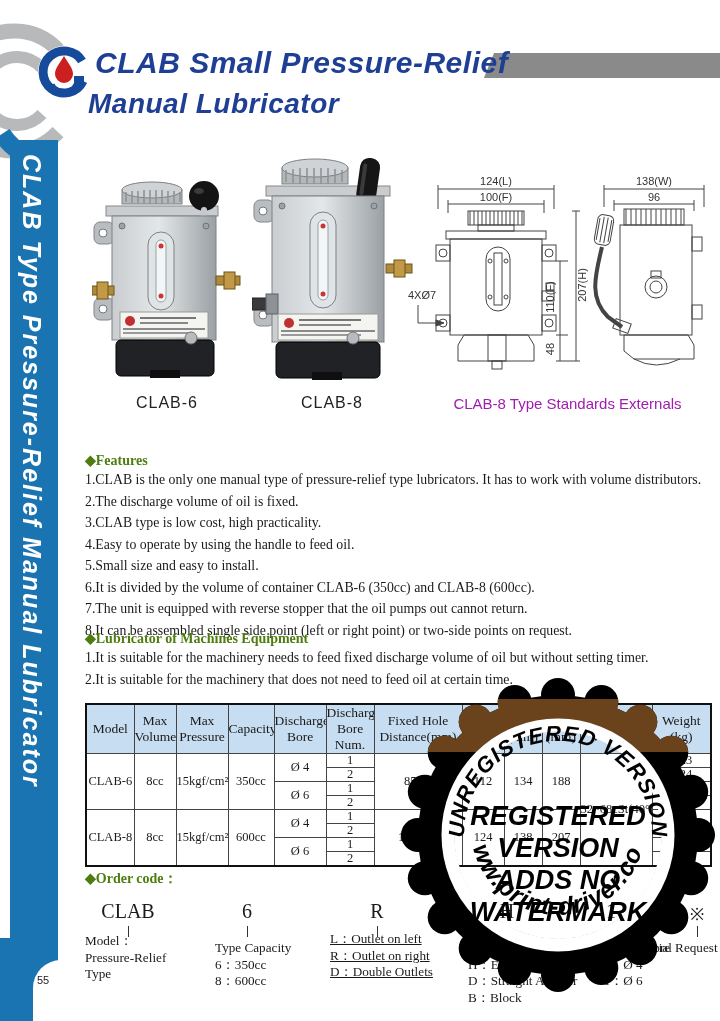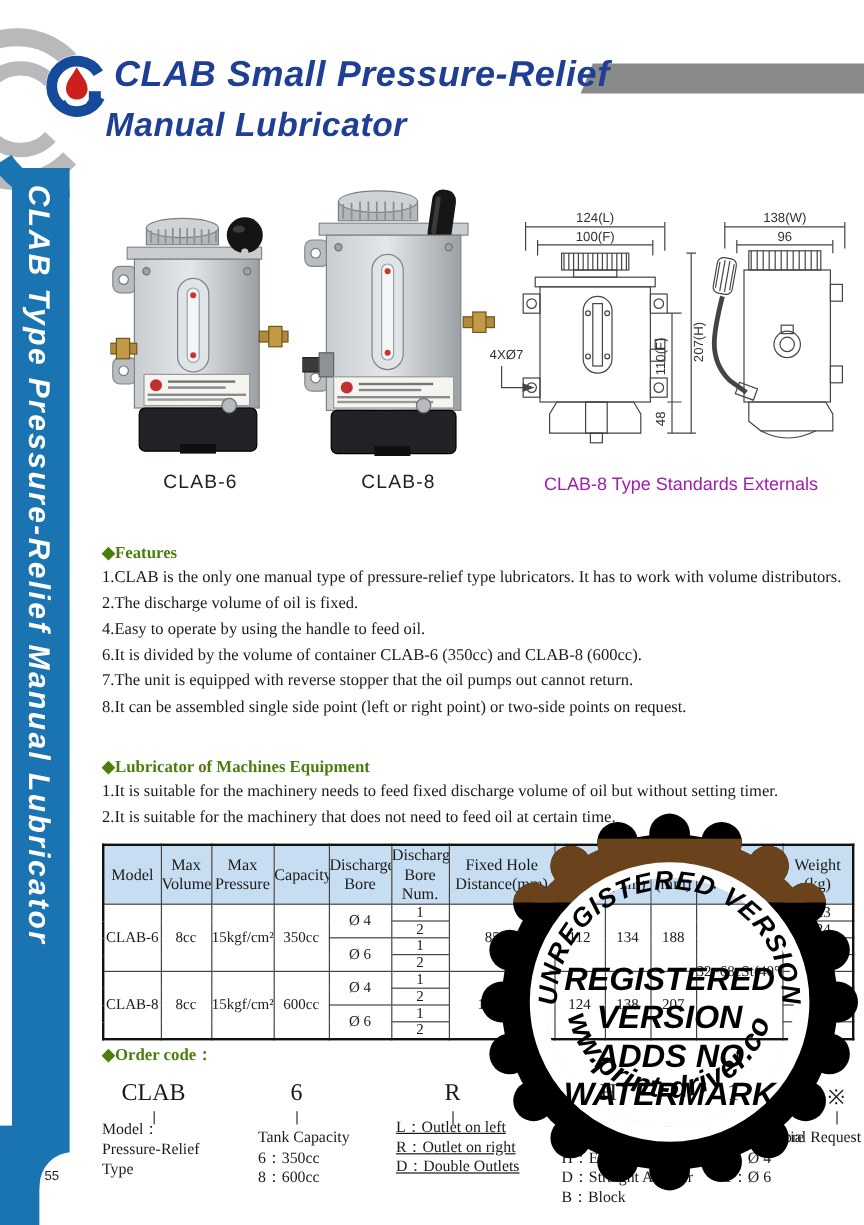--- a/index.html
+++ b/index.html
@@ -235,21 +235,23 @@
   </svg>
 
   <div class="abs photo-label" style="left:117px;top:394px;width:100px;">CLAB-6</div>
   <div class="abs photo-label" style="left:282px;top:394px;width:100px;">CLAB-8</div>
   <div class="abs draw-caption" style="left:425px;top:395px;width:285px;">CLAB-8 Type Standards Externals</div>
 
   <div class="abs" style="left:85px;top:452px;">
     <div class="sec-head"><span>◆</span><span>Features</span></div>
     <div class="feat-line">1.CLAB is the only one manual type of pressure-relief type lubricators. It has to work with volume distributors.</div>
     <div class="feat-line">2.The discharge volume of oil is fixed.</div>
+    <div class="feat-line">3.CLAB type is low cost, high practicality.</div>
     <div class="feat-line">4.Easy to operate by using the handle to feed oil.</div>
+    <div class="feat-line">5.Small size and easy to install.</div>
     <div class="feat-line">6.It is divided by the volume of container CLAB-6 (350cc) and CLAB-8 (600cc).</div>
     <div class="feat-line">7.The unit is equipped with reverse stopper that the oil pumps out cannot return.</div>
     <div class="feat-line">8.It can be assembled single side point (left or right point) or two-side points on request.</div>
   </div>
 
   <div class="abs" style="left:85px;top:630px;">
     <div class="sec-head"><span>◆</span><span>Lubricator of Machines Equipment</span></div>
     <div class="feat-line">1.It is suitable for the machinery needs to feed fixed discharge volume of oil but without setting timer.</div>
     <div class="feat-line">2.It is suitable for the machinery that does not need to feed oil at certain time.</div>
   </div>
@@ -365,21 +367,21 @@
   <div class="abs code-tick" style="left:507px;top:926px;"></div>
   <div class="abs code-tick" style="left:611px;top:926px;"></div>
   <div class="abs code-tick" style="left:697px;top:926px;"></div>
 
   <div class="abs oc-col" style="left:85px;top:912px;margin-top:21px;">
     <div>Model：</div>
     <div>Pressure-Relief</div>
     <div>Type</div>
   </div>
   <div class="abs oc-col" style="left:215px;top:940px;">
-    <div>Tank Capacity</div>
+    <div>Type Capacity</div>
     <div>6：350cc</div>
     <div>8：600cc</div>
   </div>
   <div class="abs oc-col" style="left:330px;top:931px;text-decoration:underline;">
     <div>L：Outlet on left</div>
     <div>R：Outlet on right</div>
     <div>D：Double Outlets</div>
   </div>
   <div class="abs oc-col" style="left:468px;top:940px;">
     <div>Outlet Connector</div>

